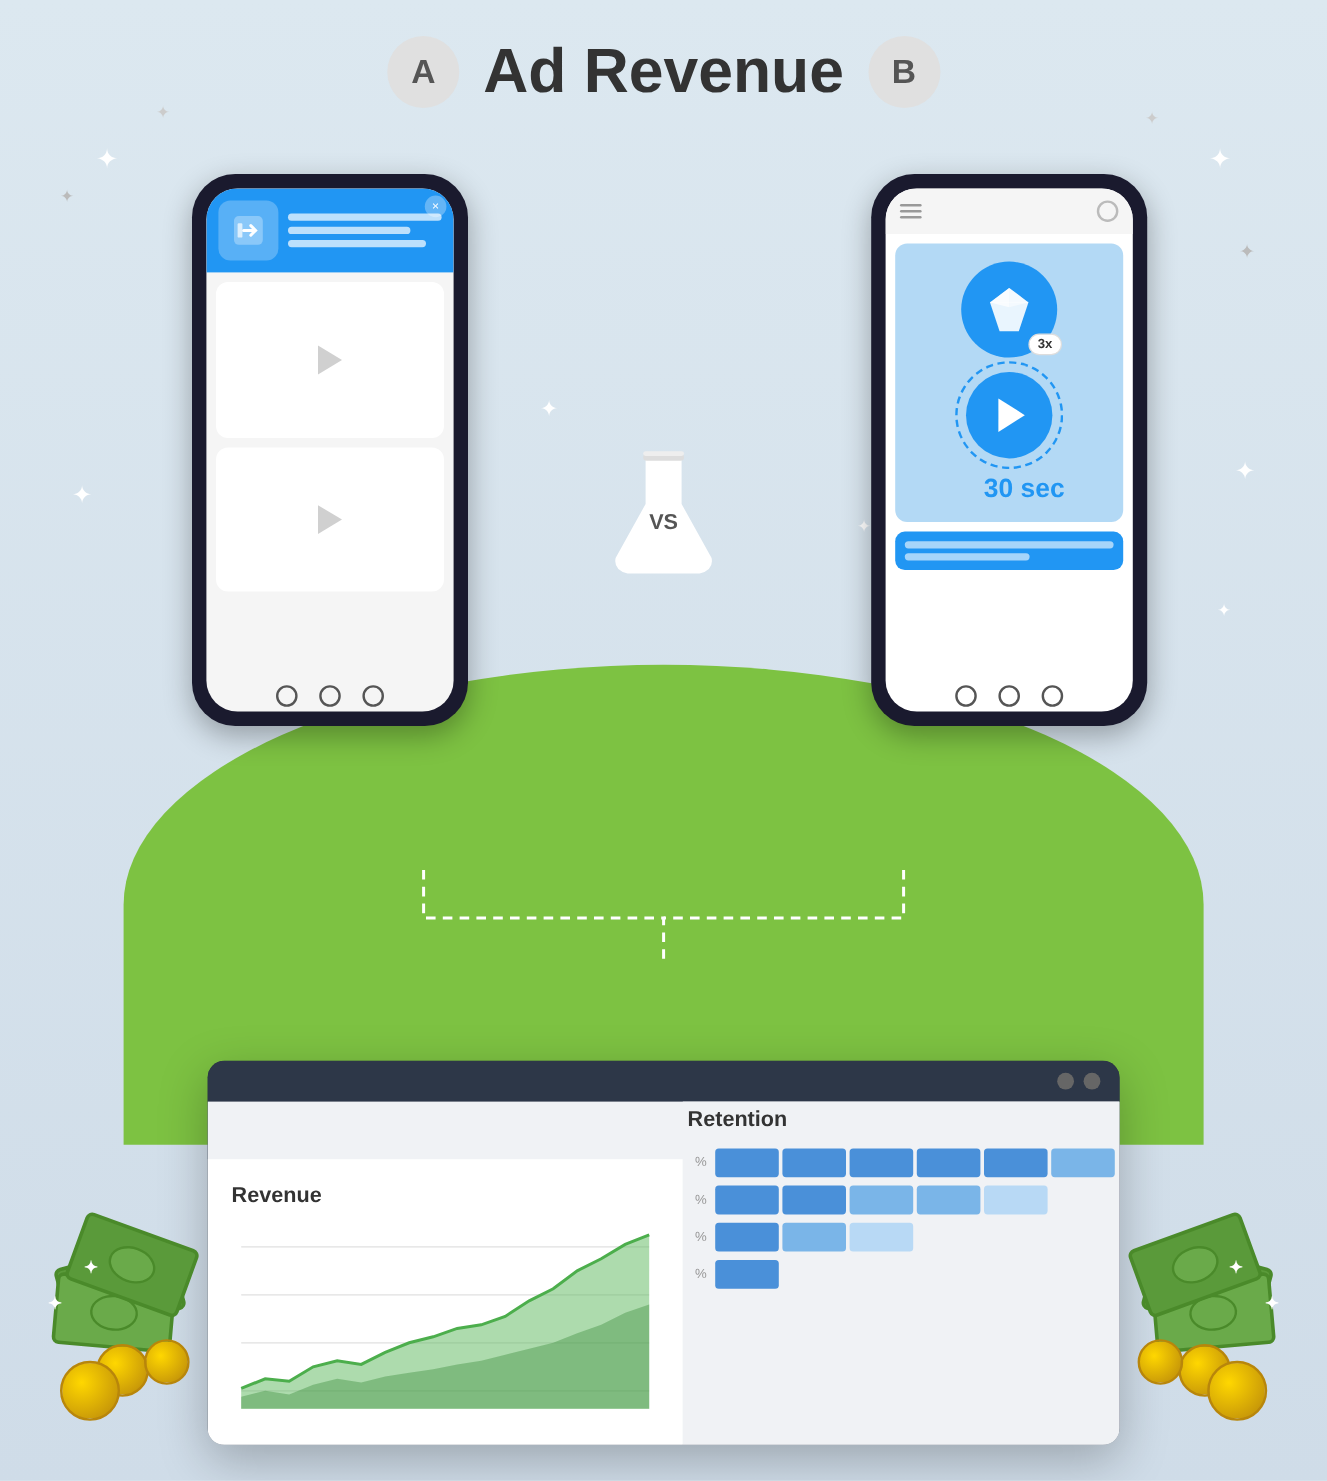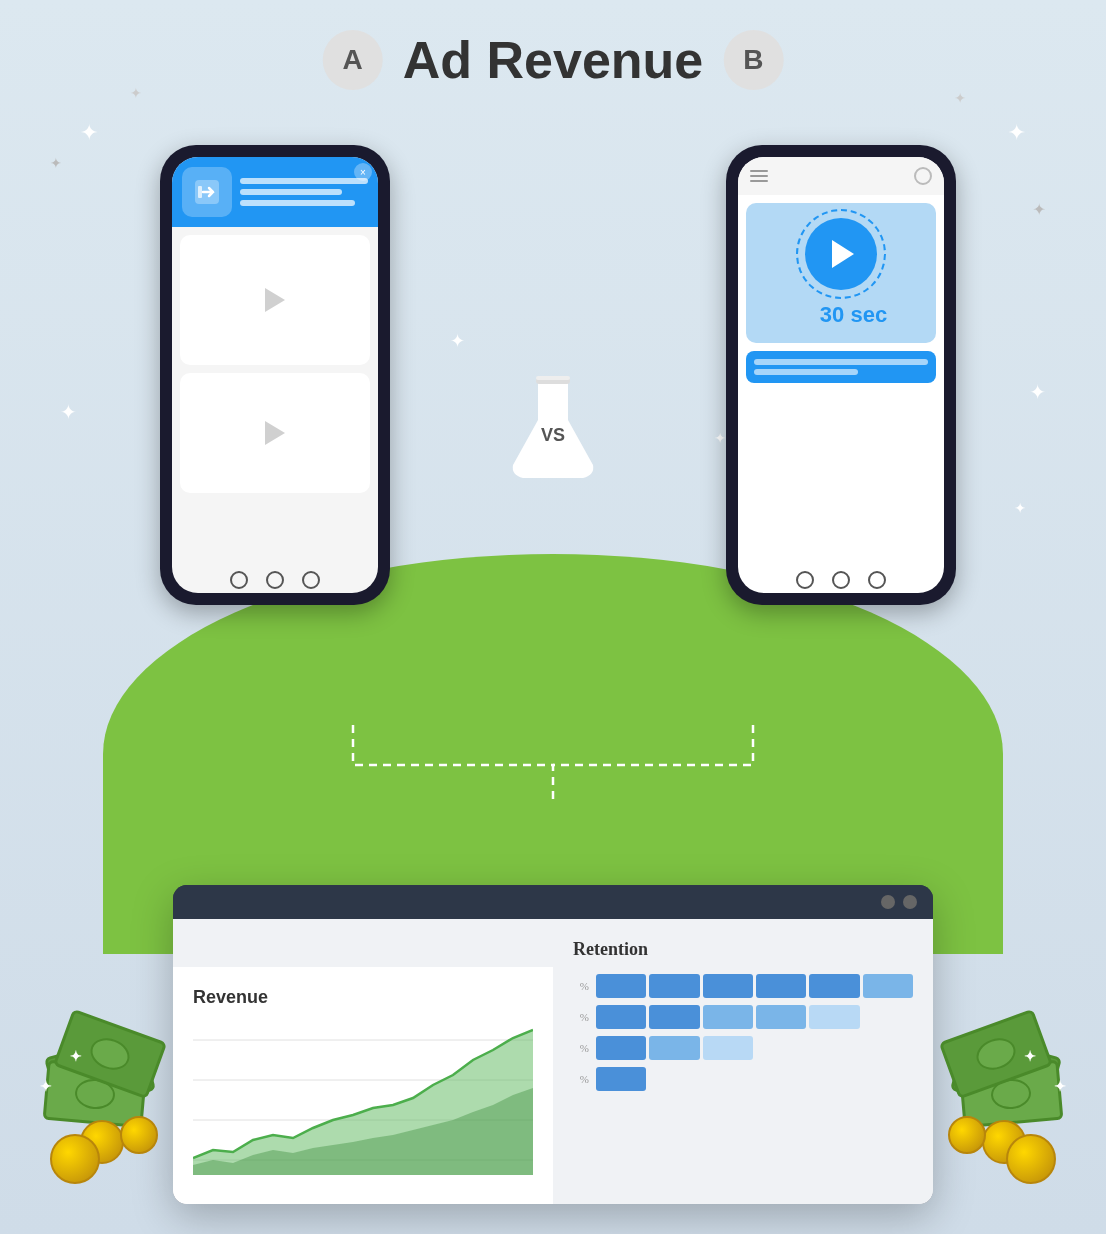--- a/index.html
+++ b/index.html
@@ -382,23 +382,22 @@
       margin-bottom: 12px;
     }
 
     .revenue-chart {
       width: 100%;
       height: 160px;
     }
 
     .retention-section {
       flex: 1;
-      padding: 20px;
+      padding: 4px;
       background: #f0f2f5;
-      font-family: Liberation Serif, serif;
     }
 
     .retention-title {
       font-size: 18px;
       font-weight: bold;
       color: #333;
       margin-bottom: 12px;
     }
 
     .retention-grid {
@@ -549,20 +548,31 @@
         <div class="hamburger-lines">
           <div class="hline"></div>
           <div class="hline"></div>
           <div class="hline"></div>
         </div>
         <div class="top-circle"></div>
       </div>
 
       <div class="phone-b-content">
 
+        <div class="diamond-badge">
+          <div class="diamond-circle">
+            <svg class="diamond-svg" viewBox="0 0 44 44">
+              <polygon points="22,4 38,16 30,40 14,40 6,16" fill="white" opacity="0.9"></polygon>
+              <polygon points="22,4 38,16 22,20" fill="rgba(255,255,255,0.5)"></polygon>
+              <polygon points="22,4 6,16 22,20" fill="rgba(255,255,255,0.7)"></polygon>
+              <line x1="6" y1="16" x2="38" y2="16" stroke="rgba(255,255,255,0.4)" stroke-width="1"></line>
+            </svg>
+          </div>
+          <div class="badge-3x">3x</div>
+        </div>
 
         <div class="play-circle">
           <div class="play-triangle-b"></div>
         </div>
 
         <div class="time-label">30 sec</div>
       </div>
 
       <div class="progress-bar-container">
         <div class="progress-line"></div>

